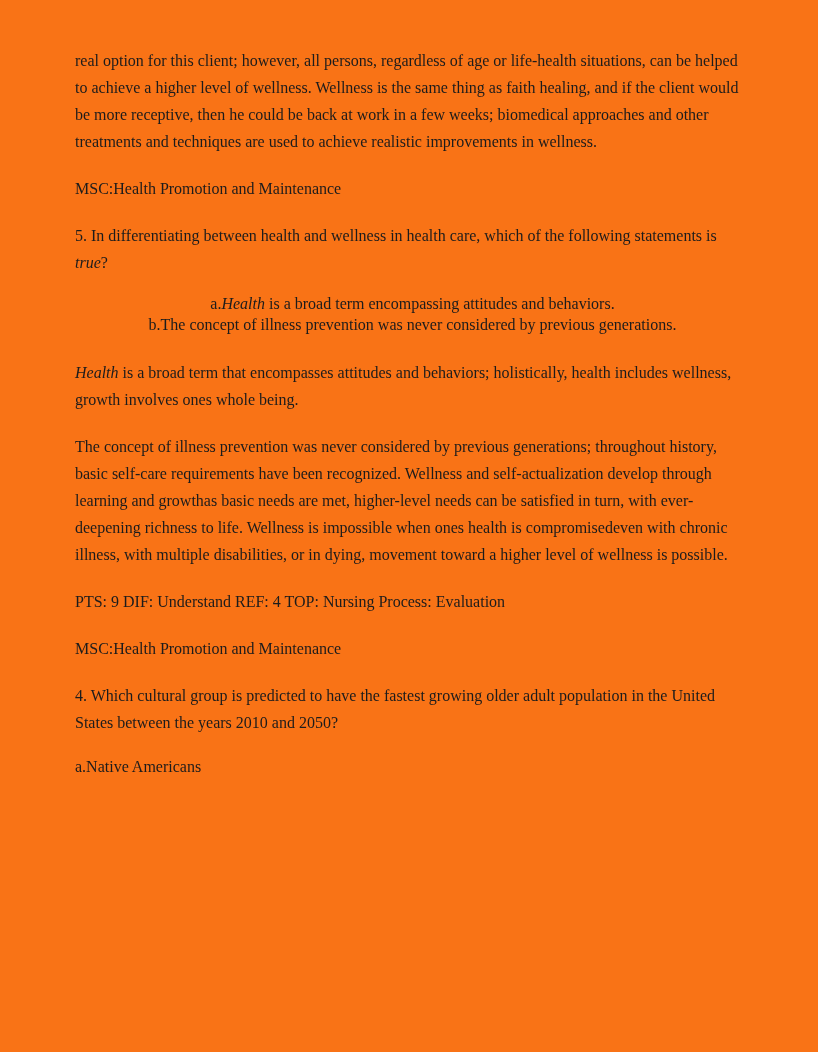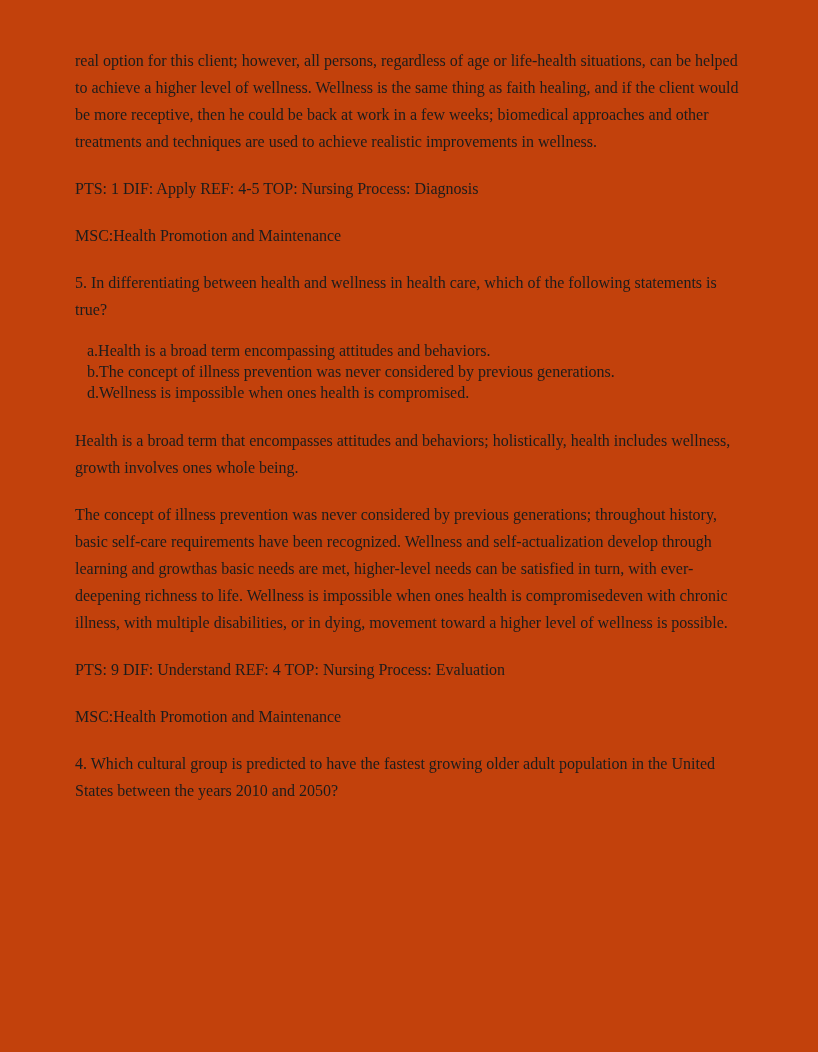--- a/index.html
+++ b/index.html
@@ -6,64 +6,65 @@
     margin: 0;
     padding: 0;
     background: #ffffff;
   }
   .page {
     position: relative;
     width: 818px;
     height: 1052px;
     box-sizing: border-box;
     padding: 47px 71px 0 75px;
-    background: #c2410c;
+    background: #f97316;
     color: #1c1c1c;
     font-family: "Liberation Serif", "DejaVu Serif", serif;
     font-size: 16px;
     overflow: hidden;
   }
   .para {
     margin: 0 0 20px 0;
     line-height: 27px;
   }
   .options {
-    margin: -3px 0 24px 12px;
+    margin: -3px 0 24px 3px;
+    text-align: center;
   }
   .option {
     margin: 0;
     line-height: 21px;
   }
   .em {
+    font-style: italic;
   }
 </style>
 </head>
 <body>
 
 <div class="page">
 
   <p class="para">real option for this client; however, all persons, regardless of age or life-health situations, can be helped to achieve a higher level of wellness. Wellness is the same thing as faith healing, and if the client would be more receptive, then he could be back at work in a few weeks; biomedical approaches and other treatments and techniques are used to achieve realistic improvements in wellness.</p>
 
-  <p class="para">PTS: 1 DIF: Apply REF: 4-5 TOP: Nursing Process: Diagnosis</p>
 
   <p class="para">MSC:Health Promotion and Maintenance</p>
 
   <p class="para"><span>5. In differentiating between health and wellness in health care, which of the following statements is </span><span class="em">true</span><span>?</span></p>
 
   <div class="options">
     <p class="option"><span>a.</span><span class="em">Health</span><span> is a broad term encompassing attitudes and behaviors.</span></p>
     <p class="option">b.The concept of illness prevention was never considered by previous generations.</p>
-    <p class="option">d.Wellness is impossible when ones health is compromised.</p>
   </div>
 
 
   <p class="para"><span class="em">Health</span><span> is a broad term that encompasses attitudes and behaviors; holistically, health includes wellness, growth involves ones whole being.</span></p>
 
   <p class="para">The concept of illness prevention was never considered by previous generations; throughout history, basic self-care requirements have been recognized. Wellness and self-actualization develop through learning and growthas basic needs are met, higher-level needs can be satisfied in turn, with ever-deepening richness to life. Wellness is impossible when ones health is compromisedeven with chronic illness, with multiple disabilities, or in dying, movement toward a higher level of wellness is possible.</p>
 
   <p class="para">PTS: 9 DIF: Understand REF: 4 TOP: Nursing Process: Evaluation</p>
 
   <p class="para">MSC:Health Promotion and Maintenance</p>
 
   <p class="para">4. Which cultural group is predicted to have the fastest growing older adult population in the United States between the years 2010 and 2050?</p>
 
+  <p class="option">a.Native Americans</p>
 
 </div>
 
 </body></html>

